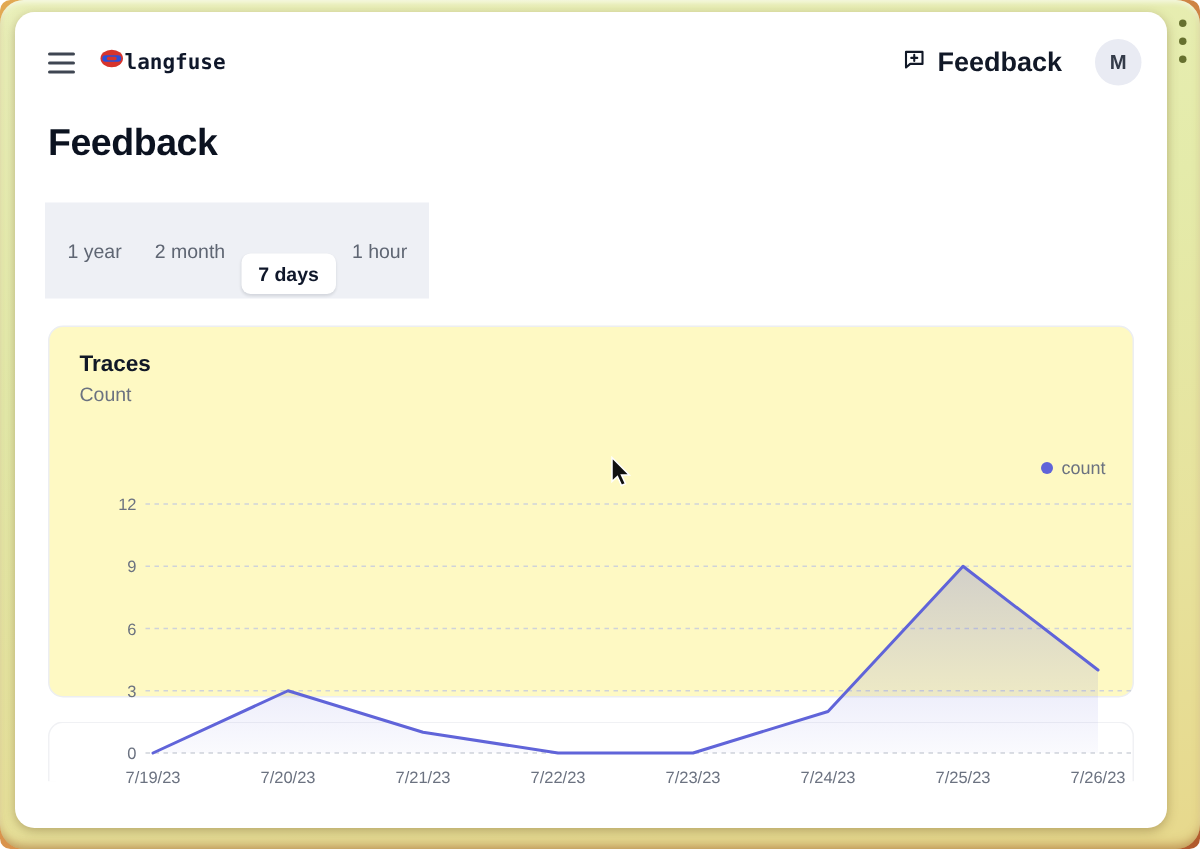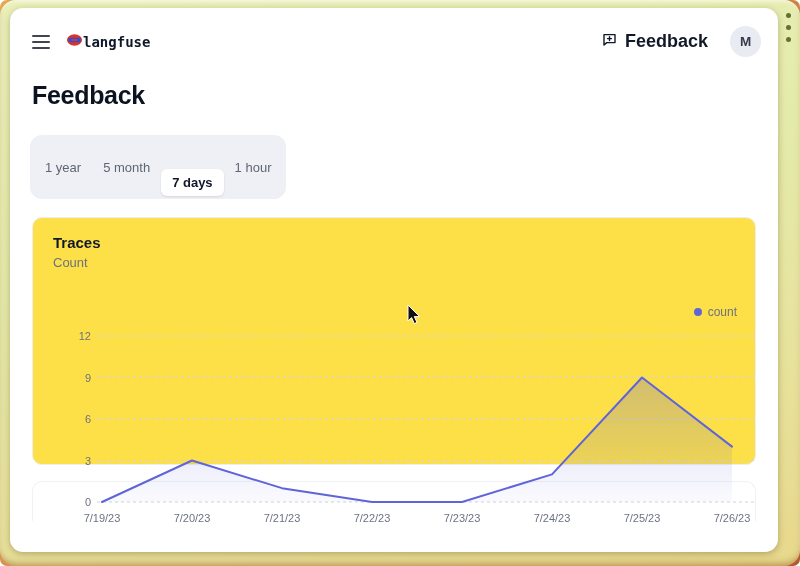--- a/index.html
+++ b/index.html
@@ -28,27 +28,27 @@
   .topbar-right { display:flex; align-items:center; gap:22px; }
   .feedback-btn { display:flex; align-items:center; gap:8px; background:none; border:none;
     font-family:"Liberation Sans", sans-serif; font-size:18px; font-weight:600; color:#111827; cursor:pointer; }
   .avatar { width:31px; height:31px; border-radius:50%; background:#e9ebf3; color:#343b49;
     display:flex; align-items:center; justify-content:center; font-size:13.5px; font-weight:700; margin-right:3px; }
 
   .page-title { margin:24px 0 0 22px; font-size:25px; font-weight:700; color:#0b1220; letter-spacing:-0.3px; }
 
   
   .tabs { display:inline-flex; align-items:center; margin:25px 0 0 20px; background:#eef0f5;
-    border-radius:12px; padding:3px 4px; }
+    border-radius:0; padding:3px 4px; }
   .tab { font-size:13px; color:#5f6673; padding:6px 11px; border-radius:6px; cursor:pointer; white-space:nowrap; }
   .tab.active { background:#ffffff; color:#0f172a; font-weight:700; box-shadow:0 1px 2px rgba(16,24,40,.12);margin-top:31px; }
 
   
   .card { position:relative; margin:18px 22px 0 22px; height:248px; border:1px solid #eceef2;
-    border-radius:10px; background:#fde047; }
+    border-radius:10px; background:#fef9c3; }
   .card-title { font-size:15px; font-weight:700; color:#111827; padding:16px 20px 0 20px; }
   .card-subtitle { font-size:13px; color:#6b7280; padding:4px 20px 0 20px; }
   .legend { position:absolute; right:18px; top:87px; display:flex; align-items:center; gap:6px; }
   .legend-dot { width:8px; height:8px; border-radius:50%; }
   .legend-label { font-size:12px; color:#6b7280; }
   .chart-wrap { position:absolute; left:34px; top:106px; width:700px; height:214px; }
   .chart-wrap svg { display:block; }
   svg text { font-family:"Liberation Sans", sans-serif; font-size:11px; fill:#6b7280; }
 
   .next-card { margin:16px 22px 0 22px; height:40px; border:1px solid #f0f1f4; border-radius:10px 10px 0 0; border-bottom:none; }
@@ -101,21 +101,21 @@
         <div class="avatar">
           <span>M</span>
         </div>
       </div>
     </div>
 
     <h1 class="page-title">Feedback</h1>
 
     <div class="tabs">
       <span class="tab">1 year</span>
-      <span class="tab">5 month</span>
+      <span class="tab">2 month</span>
       <span class="tab active">7 days</span>
       <span class="tab">1 hour</span>
     </div>
 
     <div class="card">
       <div class="card-title">Traces</div>
       <div class="card-subtitle">Count</div>
 
       <div class="legend">
         <span class="legend-dot" style="background: rgb(96, 100, 217);"></span>

